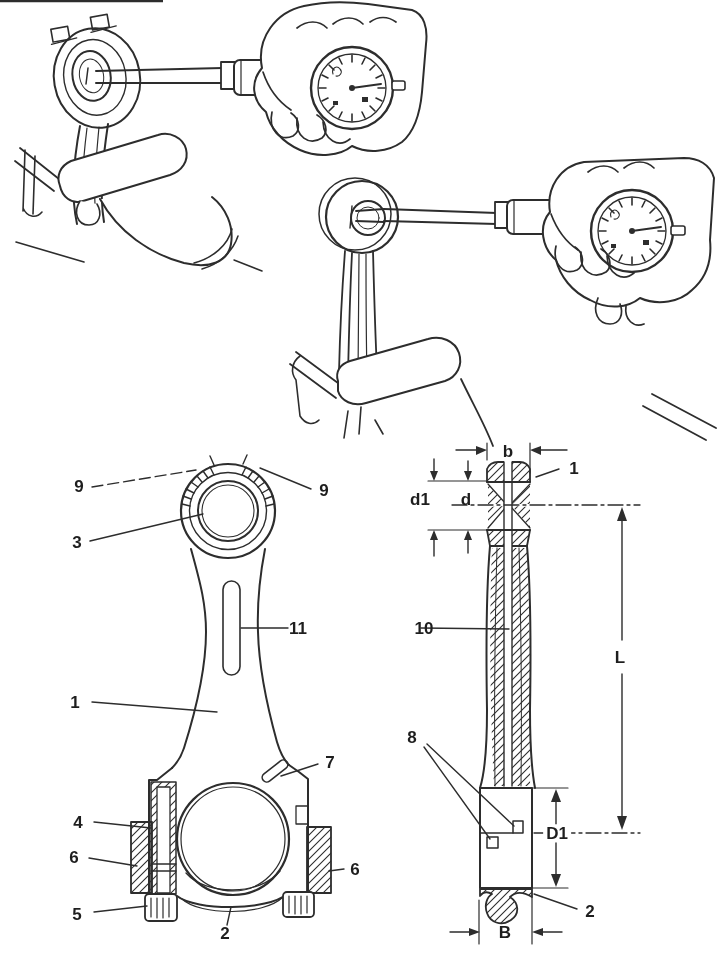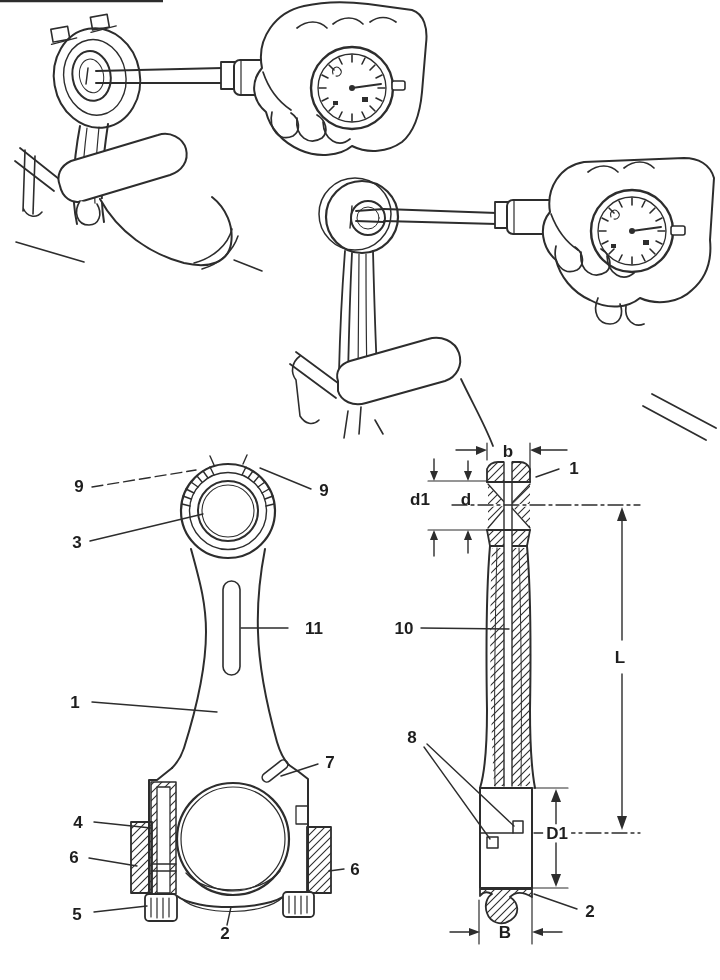--- a/index.html
+++ b/index.html
@@ -261,33 +261,33 @@
       <path d="M577,909 L534,894"></path>
     </g>
   </g>
 </svg>
 
 <div>
   <span class="lbl" style="left:79px;top:486px">9</span>
   <span class="lbl" style="left:324px;top:490px">9</span>
   <span class="lbl" style="left:77px;top:542px">3</span>
   <span class="lbl" style="left:75px;top:702px">1</span>
-  <span class="lbl" style="left:314px;top:628px">11</span>
+  <span class="lbl" style="left:298px;top:628px">11</span>
   <span class="lbl" style="left:330px;top:762px">7</span>
   <span class="lbl" style="left:78px;top:822px">4</span>
   <span class="lbl" style="left:74px;top:857px">6</span>
   <span class="lbl" style="left:355px;top:869px">6</span>
   <span class="lbl" style="left:77px;top:914px">5</span>
   <span class="lbl" style="left:225px;top:933px">2</span>
 
   <span class="lbl" style="left:508px;top:451px">b</span>
   <span class="lbl" style="left:574px;top:468px">1</span>
   <span class="lbl" style="left:420px;top:499px">d1</span>
   <span class="lbl" style="left:466px;top:499px">d</span>
-  <span class="lbl" style="left:404px;top:628px">10</span>
+  <span class="lbl" style="left:424px;top:628px">10</span>
   <span class="lbl bg" style="left:620px;top:657px">L</span>
   <span class="lbl" style="left:412px;top:737px">8</span>
   <span class="lbl bg" style="left:557px;top:833px">D1</span>
   <span class="lbl" style="left:590px;top:911px">2</span>
   <span class="lbl" style="left:505px;top:932px">B</span>
 </div>
 
 </div>
 
 </body></html>

